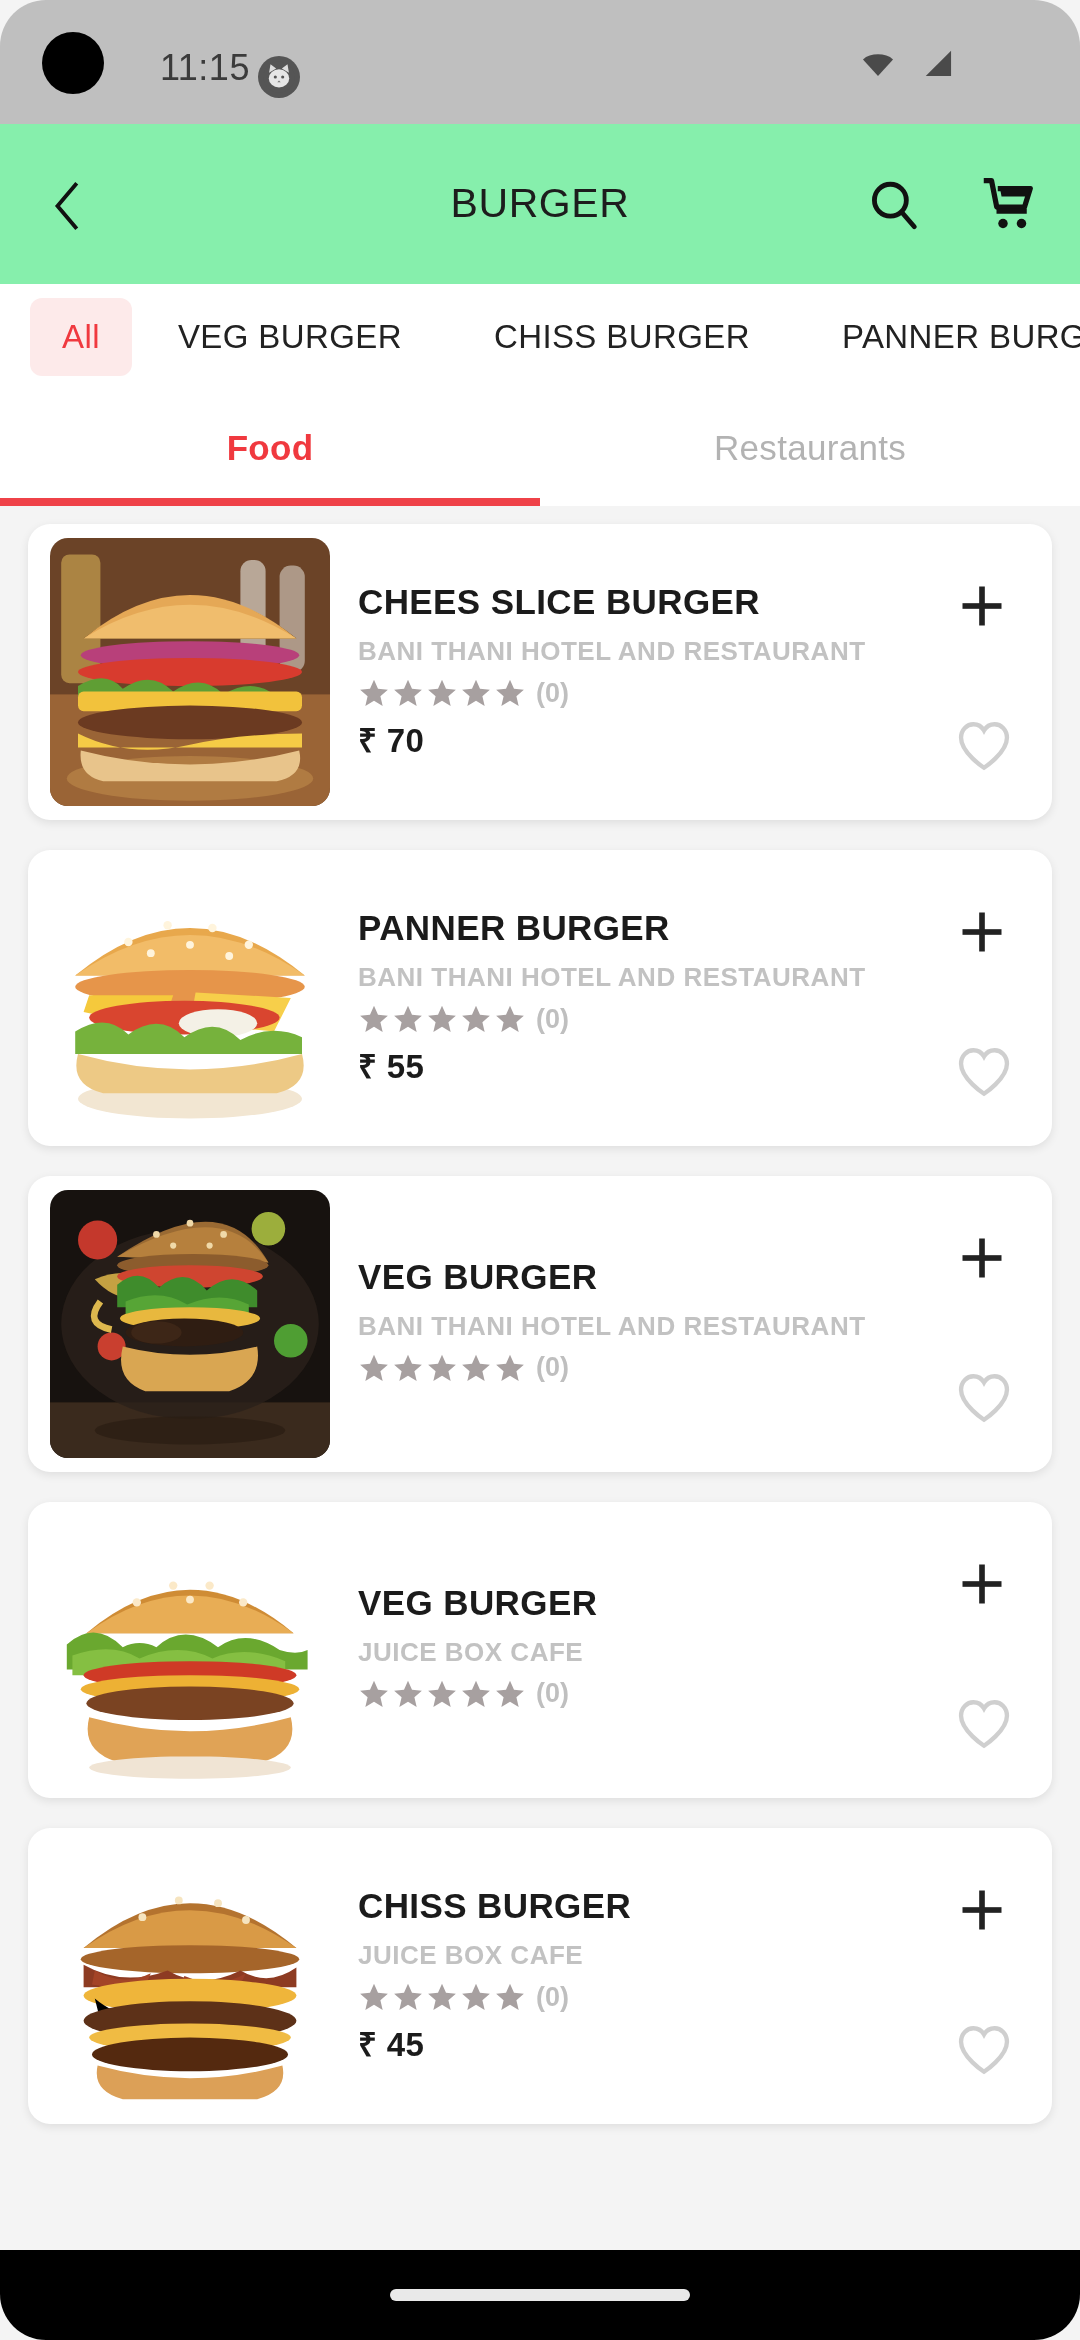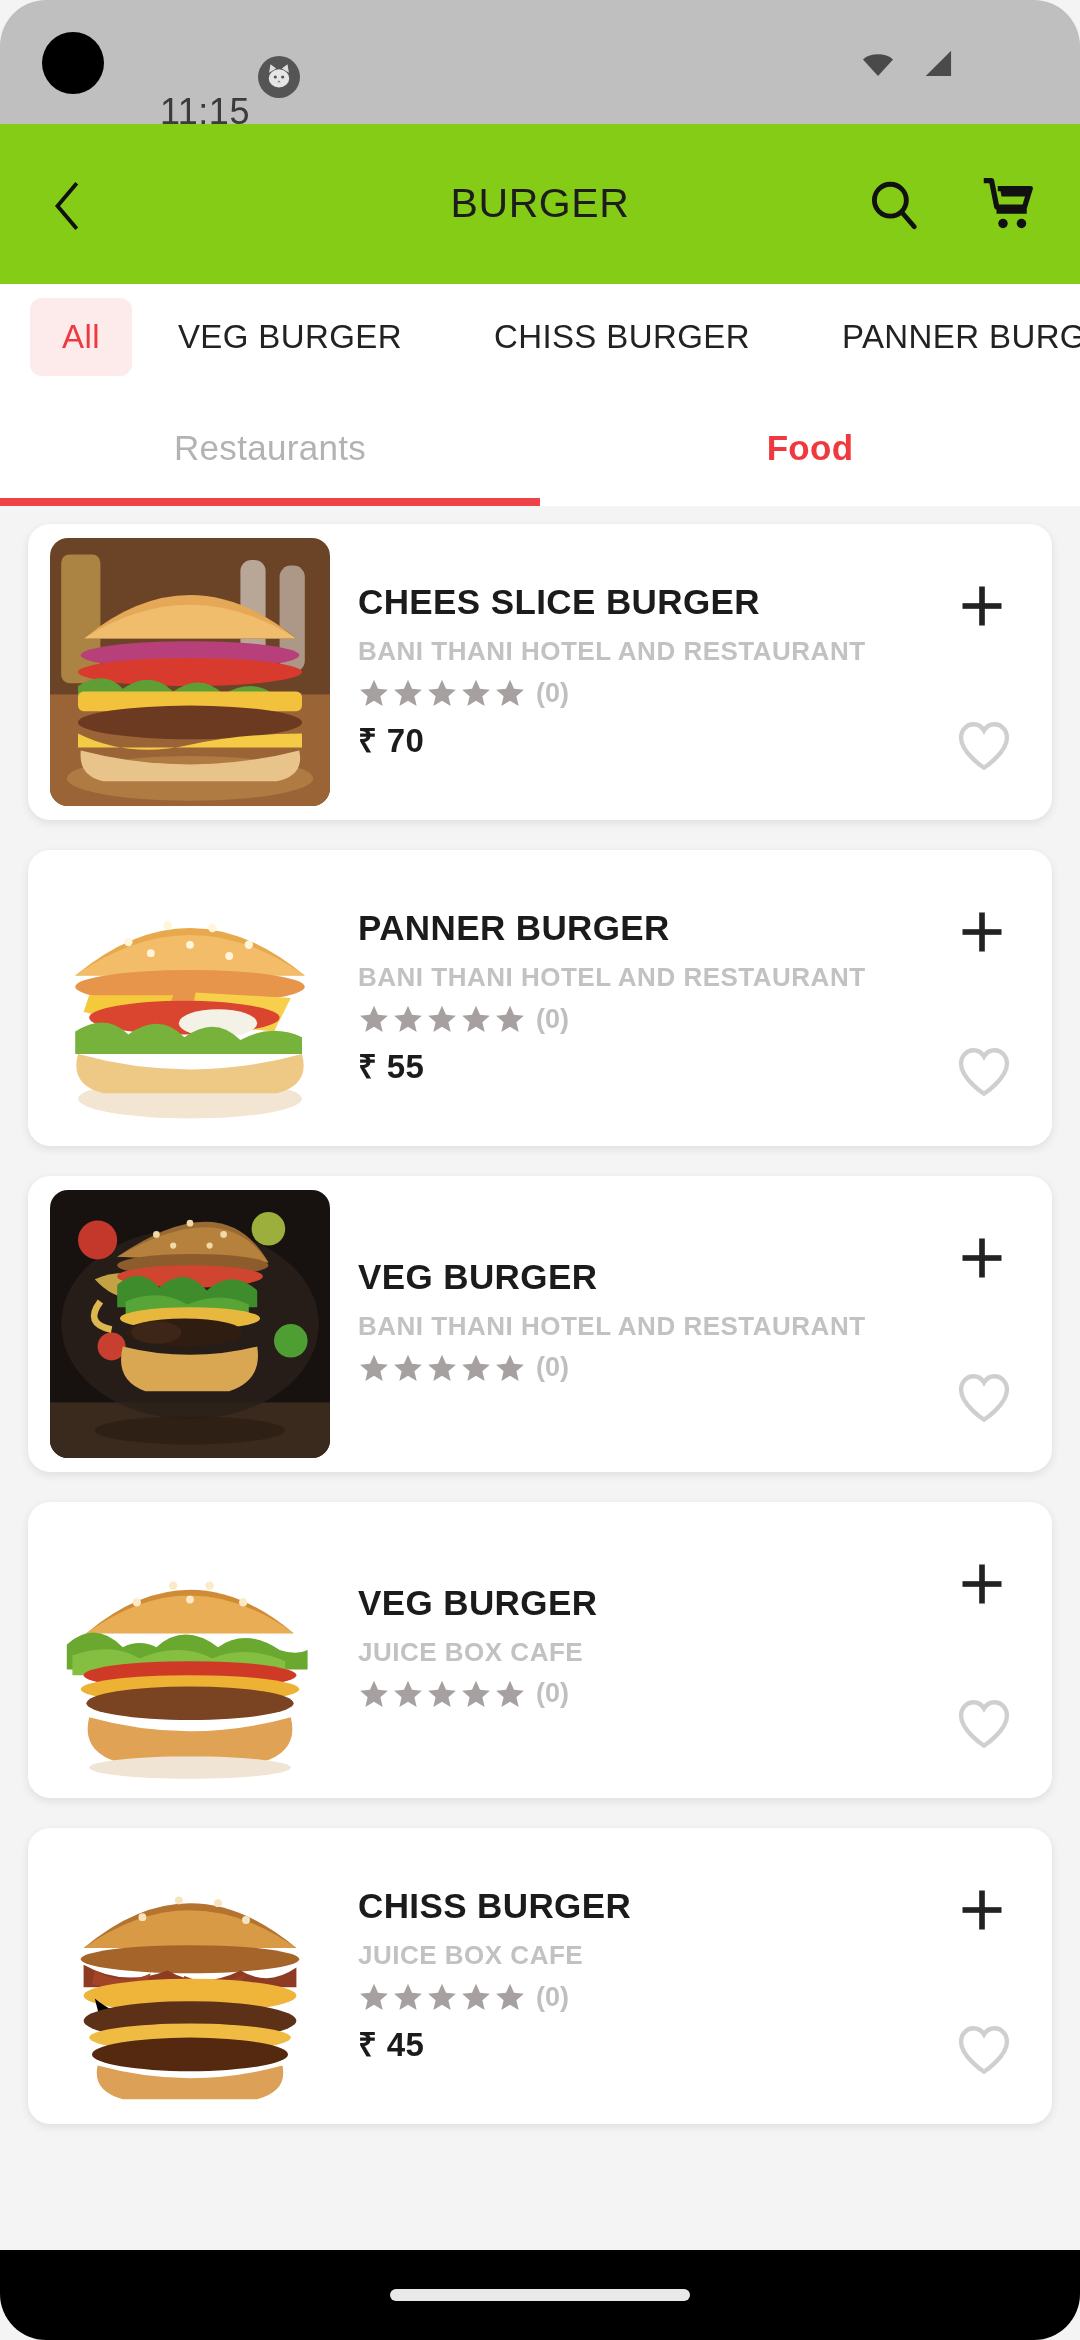--- a/index.html
+++ b/index.html
@@ -16,34 +16,34 @@
     position:relative; height:124px; background:#bfbfbf;
     border-top-left-radius:46px; border-top-right-radius:46px;
     display:flex; align-items:center;
   }
   .camera-hole{
     position:absolute; left:42px; top:32px; width:62px; height:62px;
     border-radius:50%; background:#000;
   }
   .sb-time{
     position:absolute; left:160px; top:50px;
-    font-size:36px; color:#3b3b3b; letter-spacing:.5px; line-height:36px;margin-top:44px;
+    font-size:36px; color:#3b3b3b; letter-spacing:.5px; line-height:36px;
   }
   .sb-appicon{
     position:absolute; left:258px; top:56px; width:42px; height:42px;
     border-radius:50%; background:#555; display:flex; align-items:center; justify-content:center;
   }
   .sb-appicon svg{ display:block; }
   .sb-right{ position:absolute; right:118px; top:46px; display:flex; align-items:flex-end; gap:18px; }
   .ic-wifi{ width:44px; height:38px; }
   .ic-signal{ width:44px; height:38px; }
 
   
   .appbar{
-    position:relative; height:160px; background:#84cc16;
+    position:relative; height:160px; background:#86efac;
     display:flex; align-items:center;padding-left:22px;
   }
   .back-btn{ position:absolute; left:36px; top:50px; width:64px; height:64px;
     display:flex; align-items:center; justify-content:center; }
   .appbar-title{
     position:absolute; left:0; right:0; top:56px; text-align:center;
     font-size:41px; color:#1d1d1d; letter-spacing:.6px; font-weight:400;
   }
   .appbar-actions{ position:absolute; right:38px; top:48px; display:flex; align-items:center; gap:52px; }
   .act-btn{ width:64px; height:66px; display:flex; align-items:center; justify-content:center; }
@@ -171,22 +171,22 @@
 
   <div class="chips">
     <div class="chip active">All</div>
     <div class="chip plain">VEG BURGER</div>
     <div class="chip plain">CHISS BURGER</div>
     <div class="chip plain">PANNER BURGER</div>
 
   </div>
 
   <div class="tabs">
+    <div class="tab active">Food</div>
     <div class="tab">Restaurants</div>
-    <div class="tab active">Food</div>
     <div class="tab-underline"></div>
   </div>
 
   <div class="list">
 
     <div class="card">
       <div class="thumb">
         <svg viewBox="0 0 100 100" preserveAspectRatio="xMidYMid slice">
           <rect width="100" height="100" fill="#6b4327"></rect>
           <rect y="58" width="100" height="42" fill="#9a6436"></rect>

